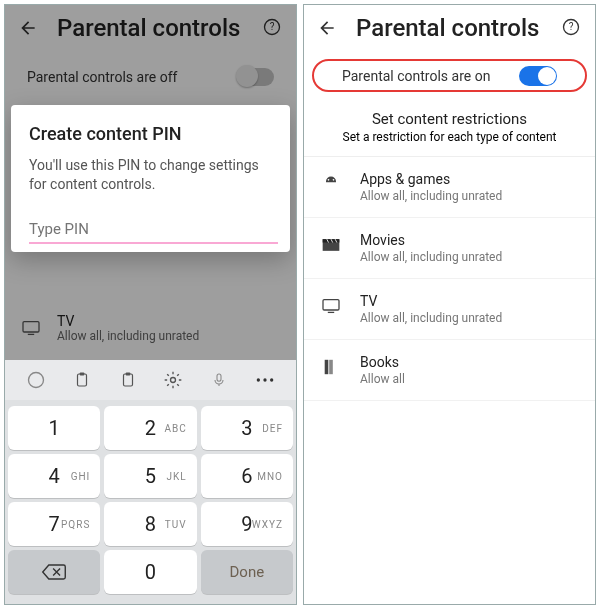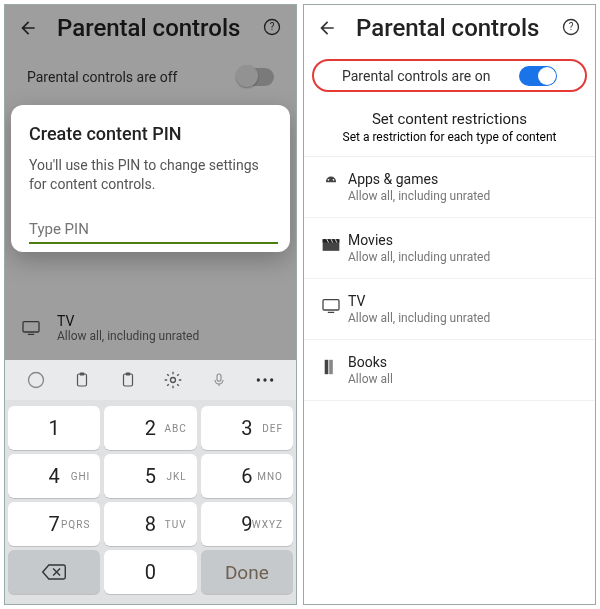--- a/index.html
+++ b/index.html
@@ -14,51 +14,51 @@
   .hdr .help { width: 22px; height: 22px; }
 
   .status-row { display: flex; align-items: center; padding: 0 22px; height: 52px; }
   .status-row .txt { font-size: 14px; color: #333; flex: 1; }
   .toggle { width: 36px; height: 18px; border-radius: 10px; position: relative; }
   .toggle.off { background: #c6c6c6; }
   .toggle.off::after { content:""; position:absolute; left:-2px; top:-3px; width:22px; height:22px; background:#ececec; border-radius:50%; box-shadow:0 1px 2px rgba(0,0,0,0.3); }
   .toggle.on { background: #1a73e8; width: 38px; height: 20px; }
   .toggle.on::after { content:""; position:absolute; right:1px; top:1px; width:18px; height:18px; background:#fff; border-radius:50%; }
 
-  .dialog { position: absolute; left: 6px; right: 6px; top: 100px; background: #fff; border-radius: 12px; padding: 18px 12px 8px 18px; box-shadow: 0 8px 24px rgba(0,0,0,0.25); }
+  .dialog { position: absolute; left: 6px; right: 6px; top: 100px; background: #fff; border-radius: 4px; padding: 18px 12px 8px 18px; box-shadow: 0 8px 24px rgba(0,0,0,0.25); }
   .dialog h2 { font-size: 18px; font-weight: 500; color: #222; margin-bottom: 12px; }
   .dialog p { font-size: 14px; color: #555; line-height: 1.35; margin-bottom: 22px; }
-  .pin-input { width: 100%; border: none; border-bottom: 2px solid #4d7c0f; font-size: 15px; padding: 4px 0; outline: none; color:#666; }
+  .pin-input { width: 100%; border: none; border-bottom: 2px solid #f9a8d4; font-size: 15px; padding: 4px 0; outline: none; color:#666; }
   .dialog-actions { display: flex; justify-content: flex-end; gap: 28px; margin-top: 22px; padding: 6px 4px; }
   .dialog-actions .link { font-size: 14px; font-weight: 500; }
   .cancel { color: #1a73e8; }
   .ok { color: #bdbdbd; }
 
   .bg-item { display: flex; align-items: center; gap: 16px; padding: 10px 16px; }
   .bg-item .icon { width: 20px; height: 18px; display:flex; align-items:center; justify-content:center; }
   .bg-item .lbl { font-size: 14px; color: #222; }
   .bg-item .sub { font-size: 12px; color: #666; }
 
   
   .kb-top { background: #e9eaec; height: 40px; display:flex; align-items:center; justify-content:space-around; padding:0 8px; }
   .kb-top .iconbtn { width:24px; height:24px; display:flex; align-items:center; justify-content:center; color:#555; }
   .kb { background: #dfe1e3; padding: 6px 3px; }
   .kb-row { display: flex; gap: 4px; margin-bottom: 4px; }
   .key { flex:1; height: 44px; background:#fff; border-radius:6px; display:flex; align-items:center; justify-content:center; font-size:20px; color:#222; position:relative; box-shadow: 0 1px 0 rgba(0,0,0,0.15);}
   .key .letters { position:absolute; right:10px; top:50%; transform:translateY(-50%); font-size:10px; color:#888; letter-spacing:1px;}
   .key.grey { background:#c6c9cc; }
-  .key.done { background:#c6c9cc; color:#6d6152; font-size:19px; }
+  .key.done { background:#c6c9cc; color:#6d6152; font-size:15px; }
 
   
   .section-hdr { padding: 14px 16px 2px 16px; text-align: center; }
   .section-hdr .t { font-size: 15px; color:#222; margin-bottom: 2px; }
   .section-hdr .s { font-size: 12px; color:#000000; }
   .hairline { height:1px; background:#eee; margin: 10px 0 0 0; }
 
-  .r-item { display:flex; align-items:flex-start; gap:6px; padding:14px 16px; border-bottom:1px solid #f1f1f1; }
+  .r-item { display:flex; align-items:flex-start; gap:18px; padding:14px 16px; border-bottom:1px solid #f1f1f1; }
   .r-item .icon { width:22px; height:22px; display:flex; align-items:center; justify-content:center; margin-top:2px; }
   .r-item .lbl { font-size:14px; color:#222; }
   .r-item .sub { font-size:12px; color:#777; margin-top:2px; }
 
   .red-ring { border: 2px solid #e53935; border-radius: 26px; margin: 8px 8px 4px 8px; padding: 0 6px; }
 
   svg { display:block; }
 </style>
 </head>
 <body>

